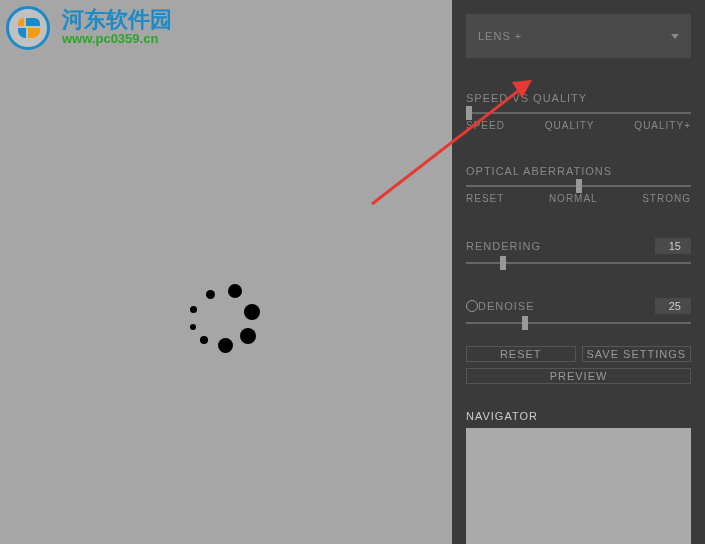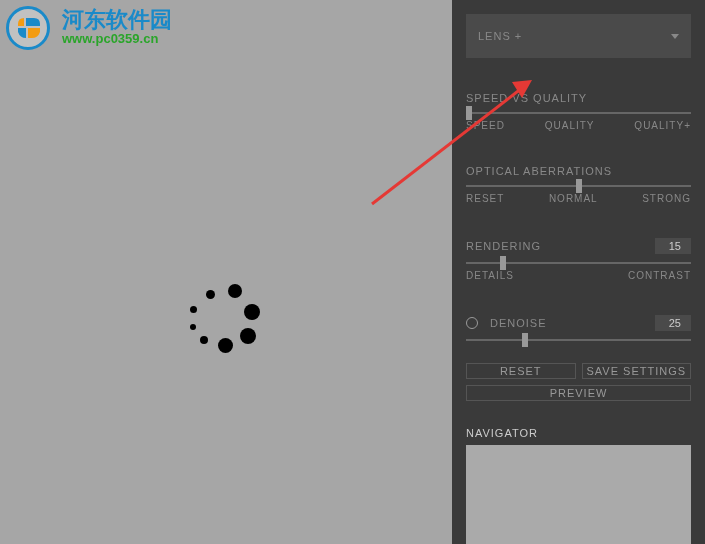--- a/index.html
+++ b/index.html
@@ -17,21 +17,21 @@
 
 .section { margin-top: 34px; }
 .section-label { color: #888; font-size: 11px; letter-spacing: 1px; margin-bottom: 8px; }
 .section-header { display: flex; justify-content: space-between; align-items: center; }
 .value-box { background: #4a4a4a; color: #ccc; font-size: 11px; padding: 2px 10px; min-width: 36px; text-align: right; }
 
 .slider-track { width: 100%; height: 2px; background: #666; position: relative; margin-top: 2px; }
 .slider-handle { position: absolute; top: -6px; width: 6px; height: 14px; background: #999; }
 .slider-labels { display: flex; justify-content: space-between; font-size: 10px; color: #888; letter-spacing: 1px; margin-top: 6px; }
 
-.radio-row { display: flex; gap: 12px; }
+.radio-row { display: flex; gap: 0; }
 .radio { width: 12px; height: 12px; border: 1.5px solid #999; border-radius: 50%; }
 
 .button-row { display: flex; gap: 6px; margin-top: 22px; }
 .btn { flex: 1; height: 16px; border: 1px solid #555; background: transparent; color: #999; font-size: 11px; letter-spacing: 1px; display: flex; align-items: center; justify-content: center; cursor: pointer; }
 .btn-full { width: 100%; }
 .button-row.single { margin-top: 6px; border-radius: 12px; }
 
 .nav-section { margin-top: 26px; }
 .nav-label { color: #ccc; font-size: 11px; letter-spacing: 1px; margin-bottom: 6px; }
 .nav-box { width: 100%; height: 142px; background: #aaa; }
@@ -110,24 +110,20 @@
   </div>
 
   <div class="section">
     <div class="section-header">
       <div class="section-label" style="margin-bottom:0">RENDERING</div>
       <div class="value-box">15</div>
     </div>
     <div class="slider-track" style="margin-top:8px">
       <div class="slider-handle" style="left:15%"></div>
     </div>
-    <div class="slider-labels">
-      <span>DETAILS</span>
-      <span>CONTRAST</span>
-    </div>
   </div>
 
   <div class="section">
     <div class="section-header">
       <div class="radio-row">
         <span class="radio"></span>
         <div class="section-label" style="margin-bottom:0">DENOISE</div>
       </div>
       <div class="value-box">25</div>
     </div>

